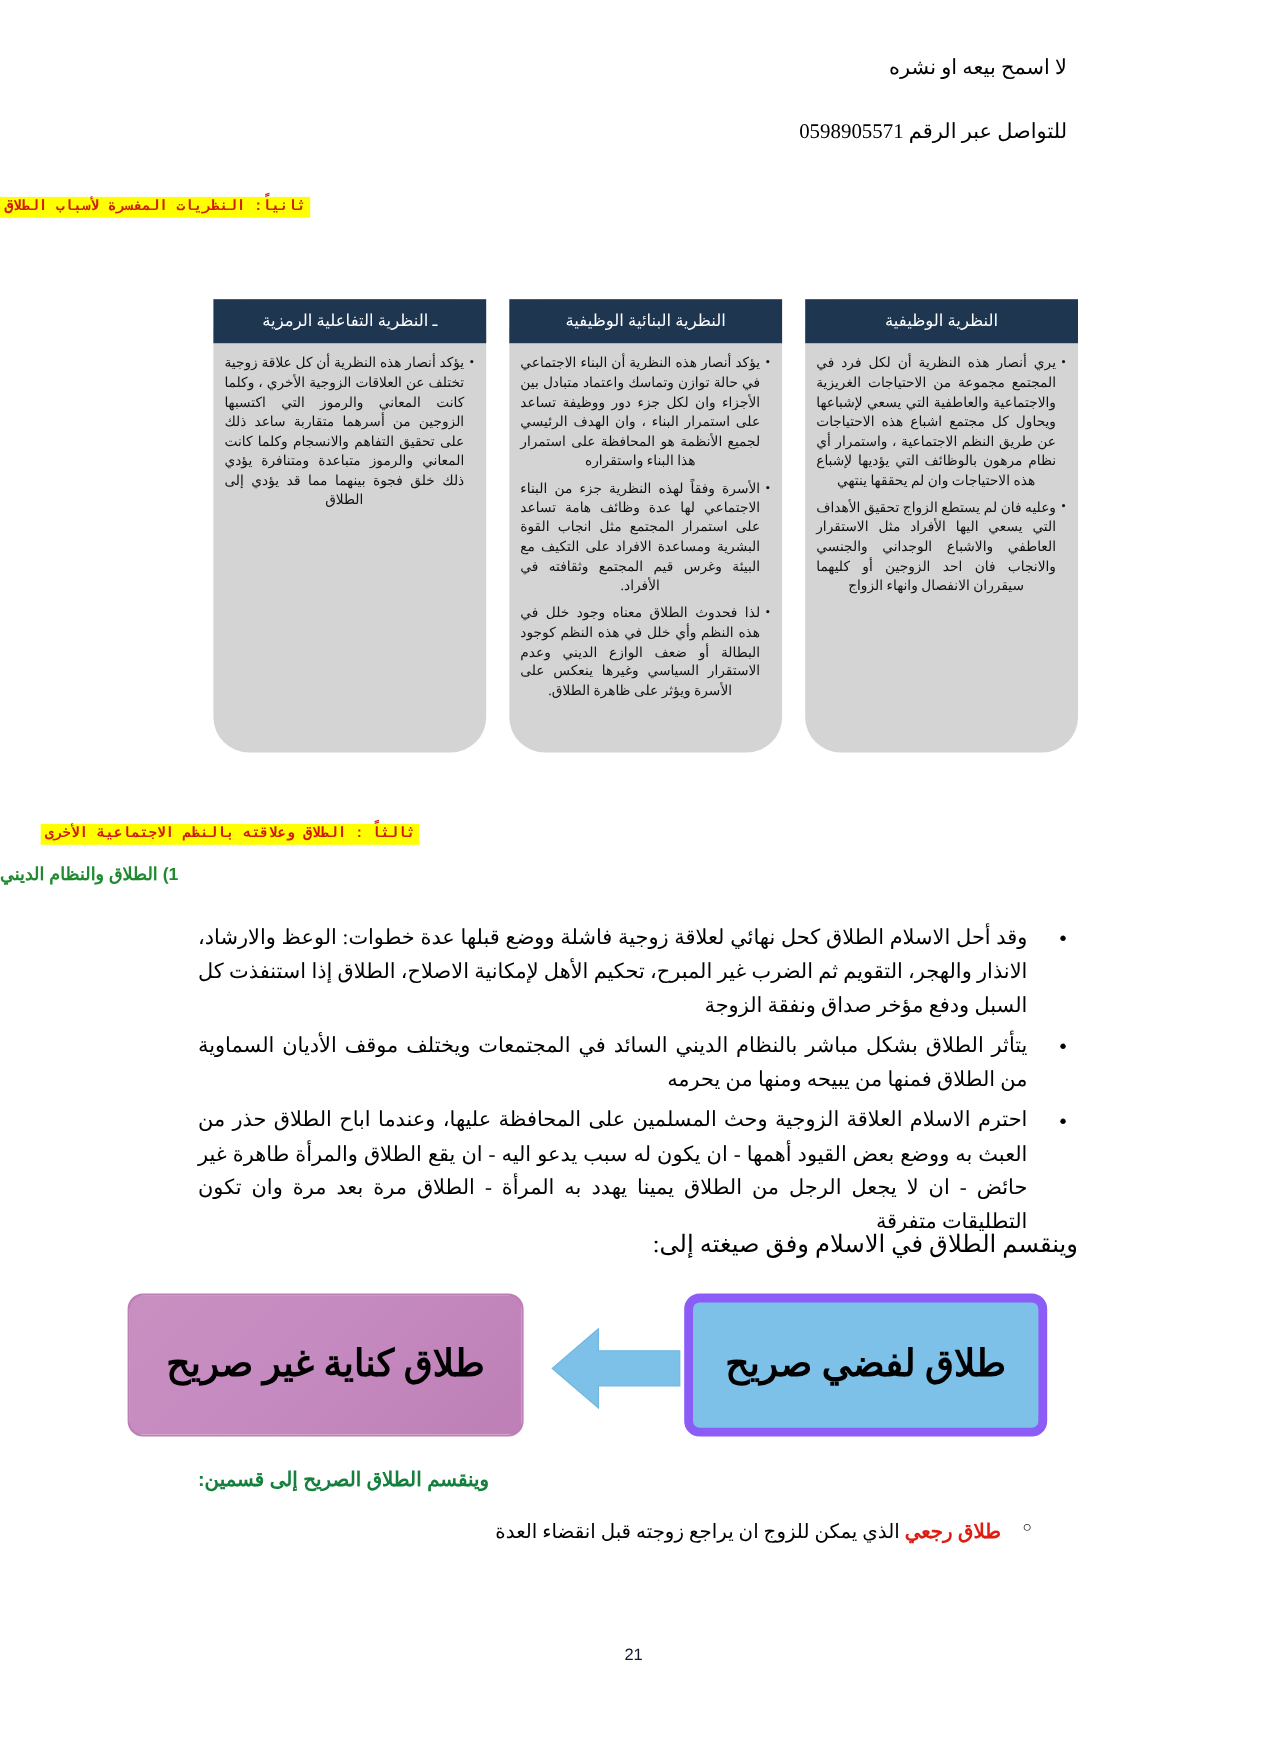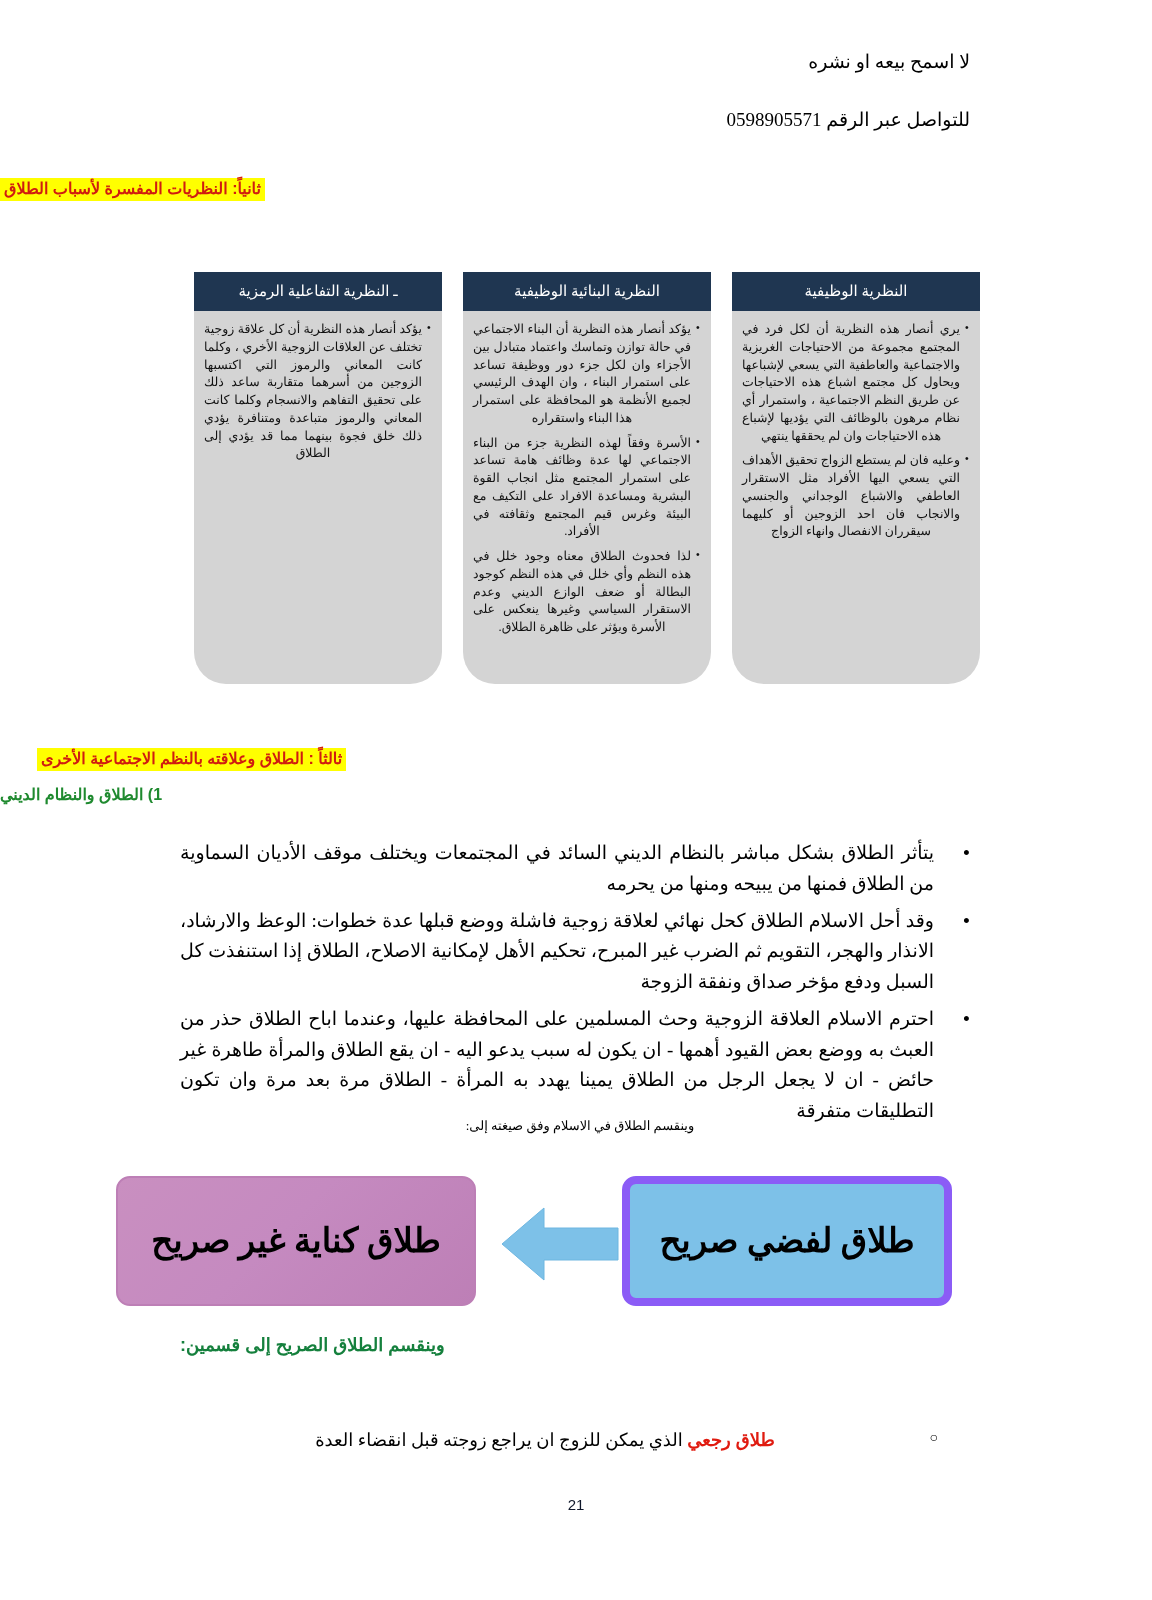--- a/index.html
+++ b/index.html
@@ -43,24 +43,24 @@
   .section-title-wrap {
     position: absolute;
     text-align: left;
     direction: rtl;
   }
   .hl-title {
     display: inline-block;
     background: #ffff00;
     color: #d01c10;
     font-weight: bold;
-    font-size: 16px;
+    font-size: 13px;
     line-height: 1.3;
     padding: 1px 4px;
-    font-family: Liberation Sans, sans-serif;
+    font-family: Liberation Mono, monospace;
   }
   #section2-title { top: 178px; left: 0; width: 978px; }
   #section3-title { top: 748px; left: 0; width: 978px; margin-left: 37px; }
 
   .green-sub {
     position: absolute;
     top: 785px;
     left: 0;
     width: 978px;
     text-align: left;
@@ -150,22 +150,22 @@
     top: -2px;
     font-size: 21px;
     line-height: 1.62;
   }
 
   .lead-line {
     position: absolute;
     top: 1118px;
     right: 172px;
     width: 800px;
-    text-align: center;
-    font-size: 13px;
+    text-align: right;
+    font-size: 22px;
     direction: rtl;
     font-family: "Liberation Serif", serif;
   }
 
   
   .diagram {
     position: absolute;
     top: 1176px;
     left: 96px;
     width: 856px;
@@ -230,23 +230,22 @@
     top: 1378px;
     right: 172px;
     width: 800px;
     direction: rtl;
   }
   .sub-bullet {
     position: relative;
     padding-right: 70px;
     font-size: 18px;
     line-height: 1.6;
-    text-align: center;
-    font-family: "Liberation Serif", serif;
-    margin-top: 48px;
+    text-align: right;
+    font-family: "Liberation Serif", serif;
   }
   .sub-bullet::before {
     content: "\25CB";
     position: absolute;
     right: 42px;
     top: 1px;
     font-size: 14px;
   }
   .red-bold {
     color: #e01b10;
@@ -309,22 +308,22 @@
 
   <div class="section-title-wrap" id="section3-title">
     <span class="hl-title">ثالثاً : الطلاق وعلاقته بالنظم الاجتماعية الأخرى</span>
   </div>
 
   <div class="green-sub">
     <span>1) الطلاق والنظام الديني</span>
   </div>
 
   <div class="bullets">
+    <div class="bullet-item">وقد أحل الاسلام الطلاق كحل نهائي لعلاقة زوجية فاشلة ووضع قبلها عدة خطوات: الوعظ والارشاد، الانذار والهجر، التقويم ثم الضرب غير المبرح، تحكيم الأهل لإمكانية الاصلاح، الطلاق إذا استنفذت كل السبل ودفع مؤخر صداق ونفقة الزوجة</div>
     <div class="bullet-item">يتأثر الطلاق بشكل مباشر بالنظام الديني السائد في المجتمعات ويختلف موقف الأديان السماوية من الطلاق فمنها من يبيحه ومنها من يحرمه</div>
-    <div class="bullet-item">وقد أحل الاسلام الطلاق كحل نهائي لعلاقة زوجية فاشلة ووضع قبلها عدة خطوات: الوعظ والارشاد، الانذار والهجر، التقويم ثم الضرب غير المبرح، تحكيم الأهل لإمكانية الاصلاح، الطلاق إذا استنفذت كل السبل ودفع مؤخر صداق ونفقة الزوجة</div>
     <div class="bullet-item">احترم الاسلام العلاقة الزوجية وحث المسلمين على المحافظة عليها، وعندما اباح الطلاق حذر من العبث به ووضع بعض القيود أهمها - ان يكون له سبب يدعو اليه - ان يقع الطلاق والمرأة طاهرة غير حائض - ان لا يجعل الرجل من الطلاق يمينا يهدد به المرأة - الطلاق مرة بعد مرة وان تكون التطليقات متفرقة</div>
   </div>
 
   <div class="lead-line">وينقسم الطلاق في الاسلام وفق صيغته إلى:</div>
 
   <div class="diagram">
     <div class="box box-explicit">طلاق لفضي صريح</div>
 
     <div class="arrow-wrap">
       <svg width="120" height="80" viewBox="0 0 120 80" xmlns="http://www.w3.org/2000/svg">

